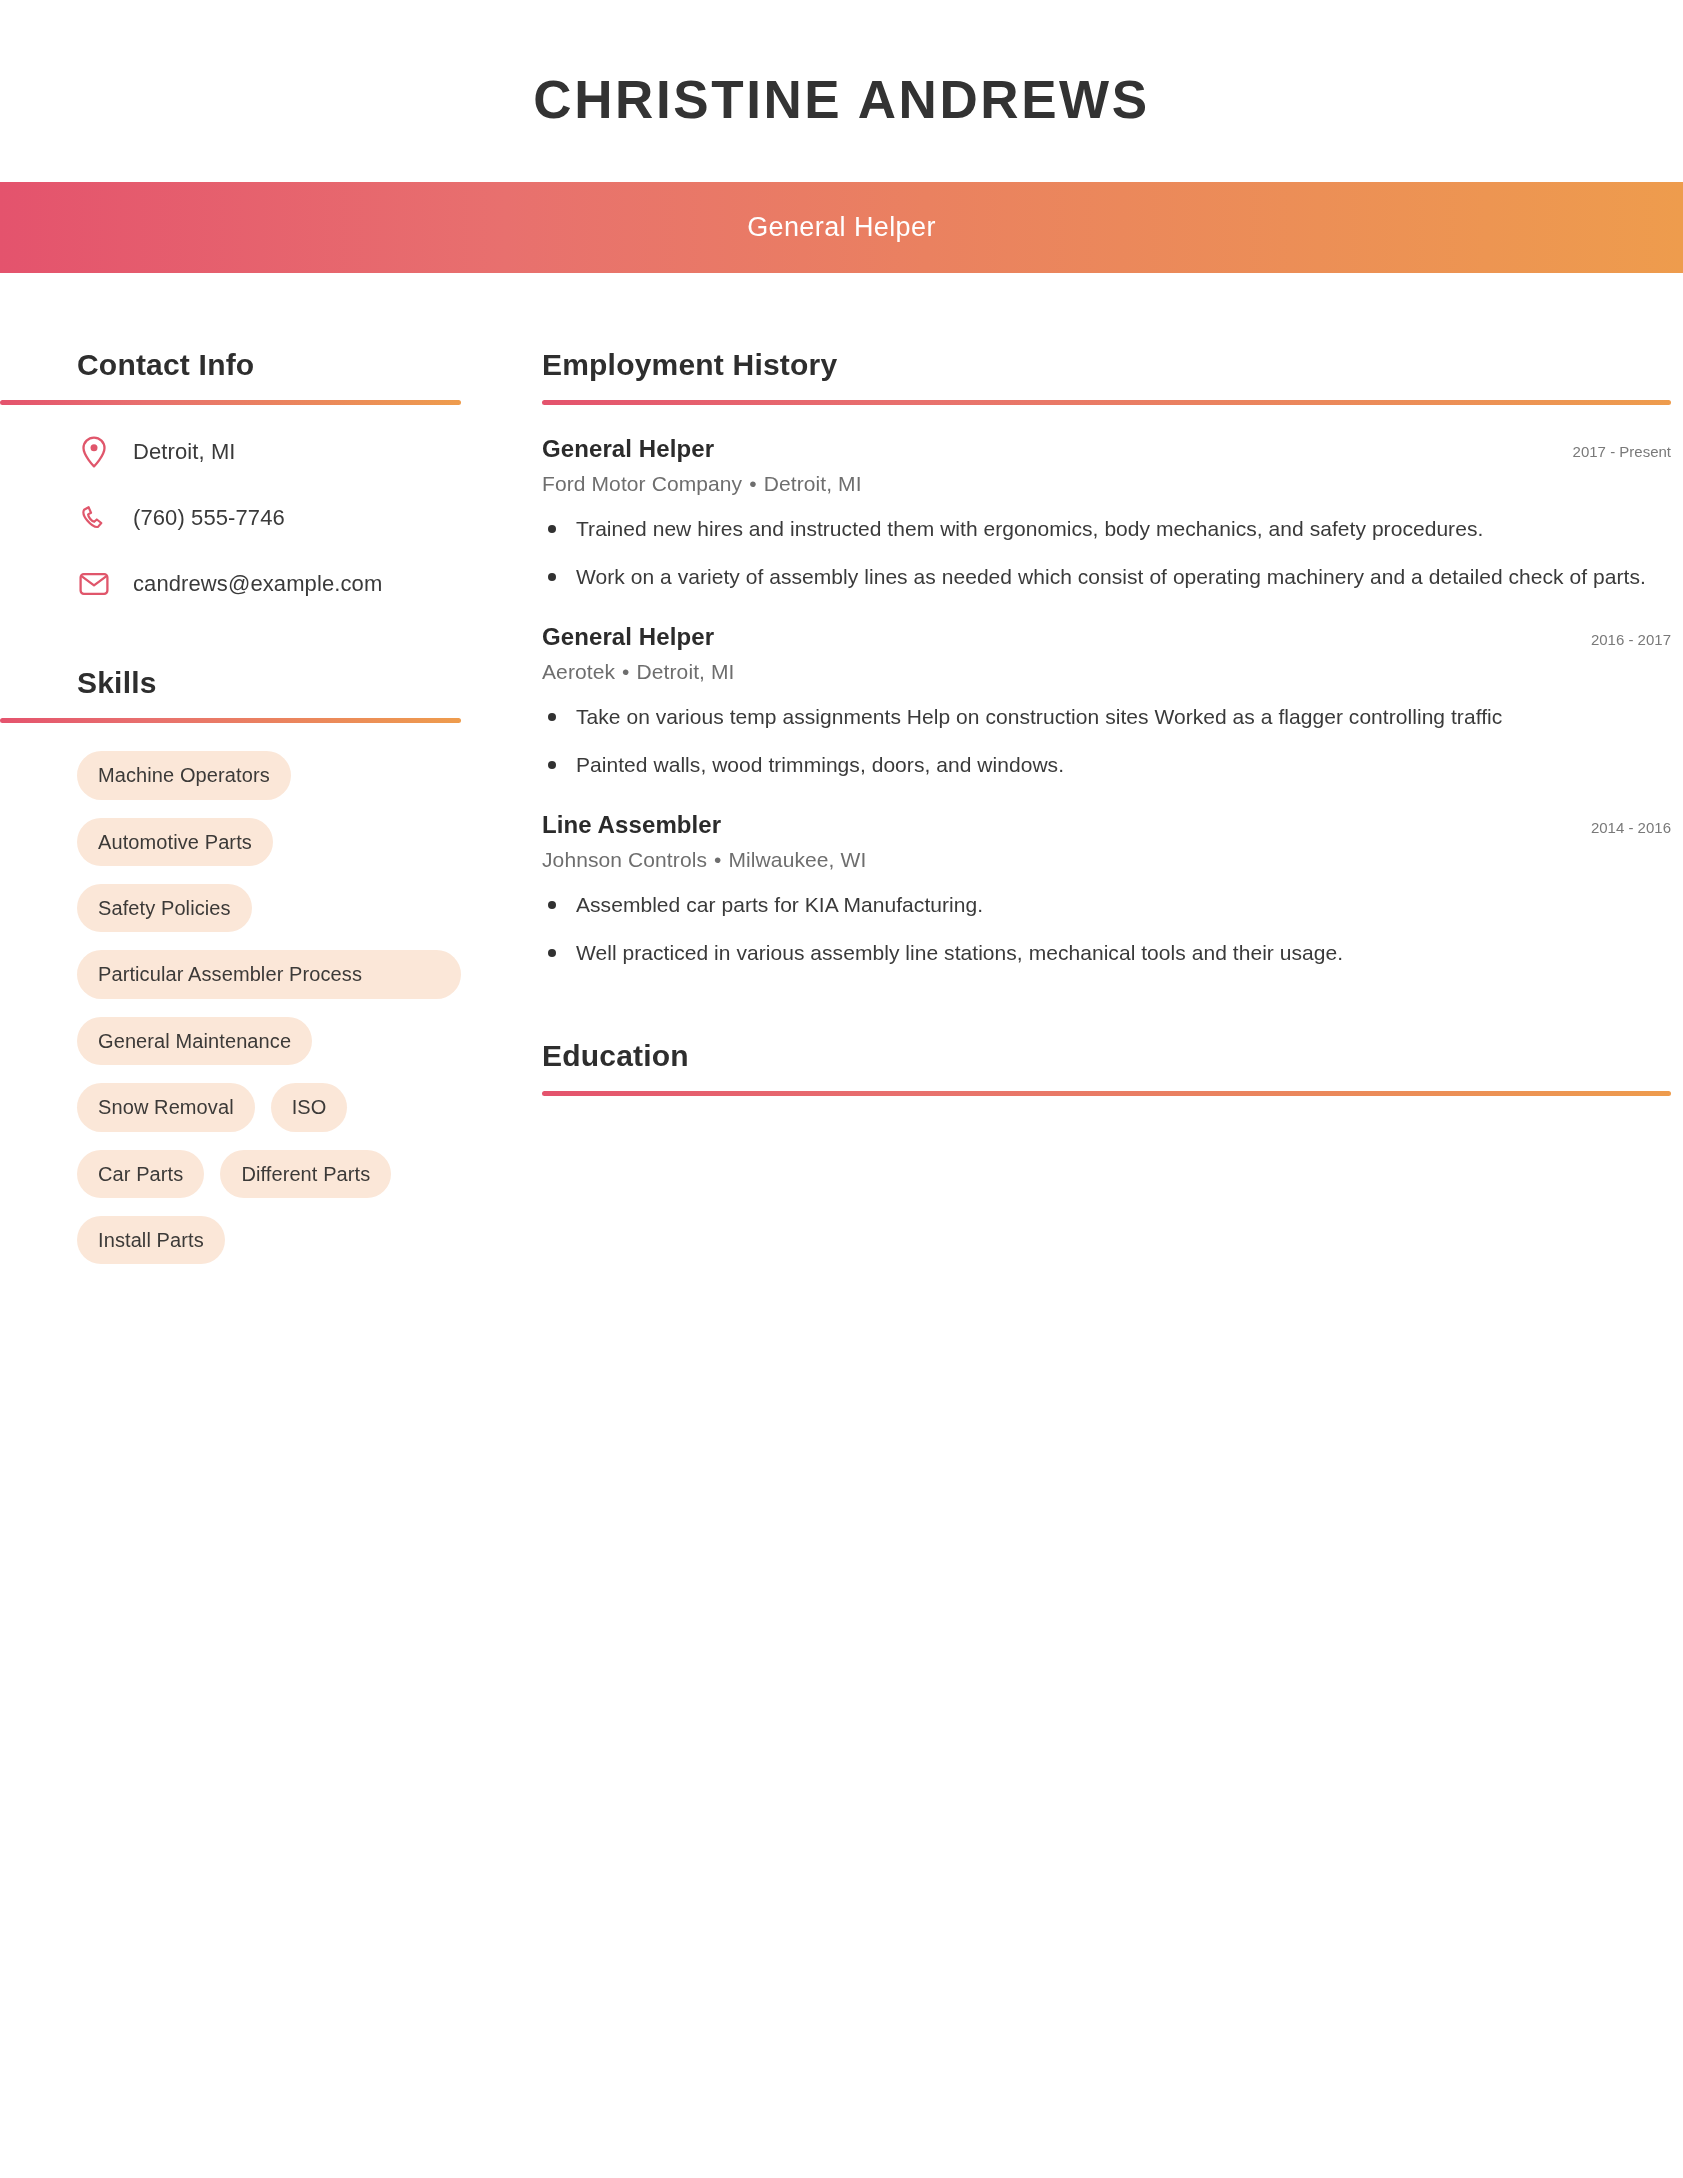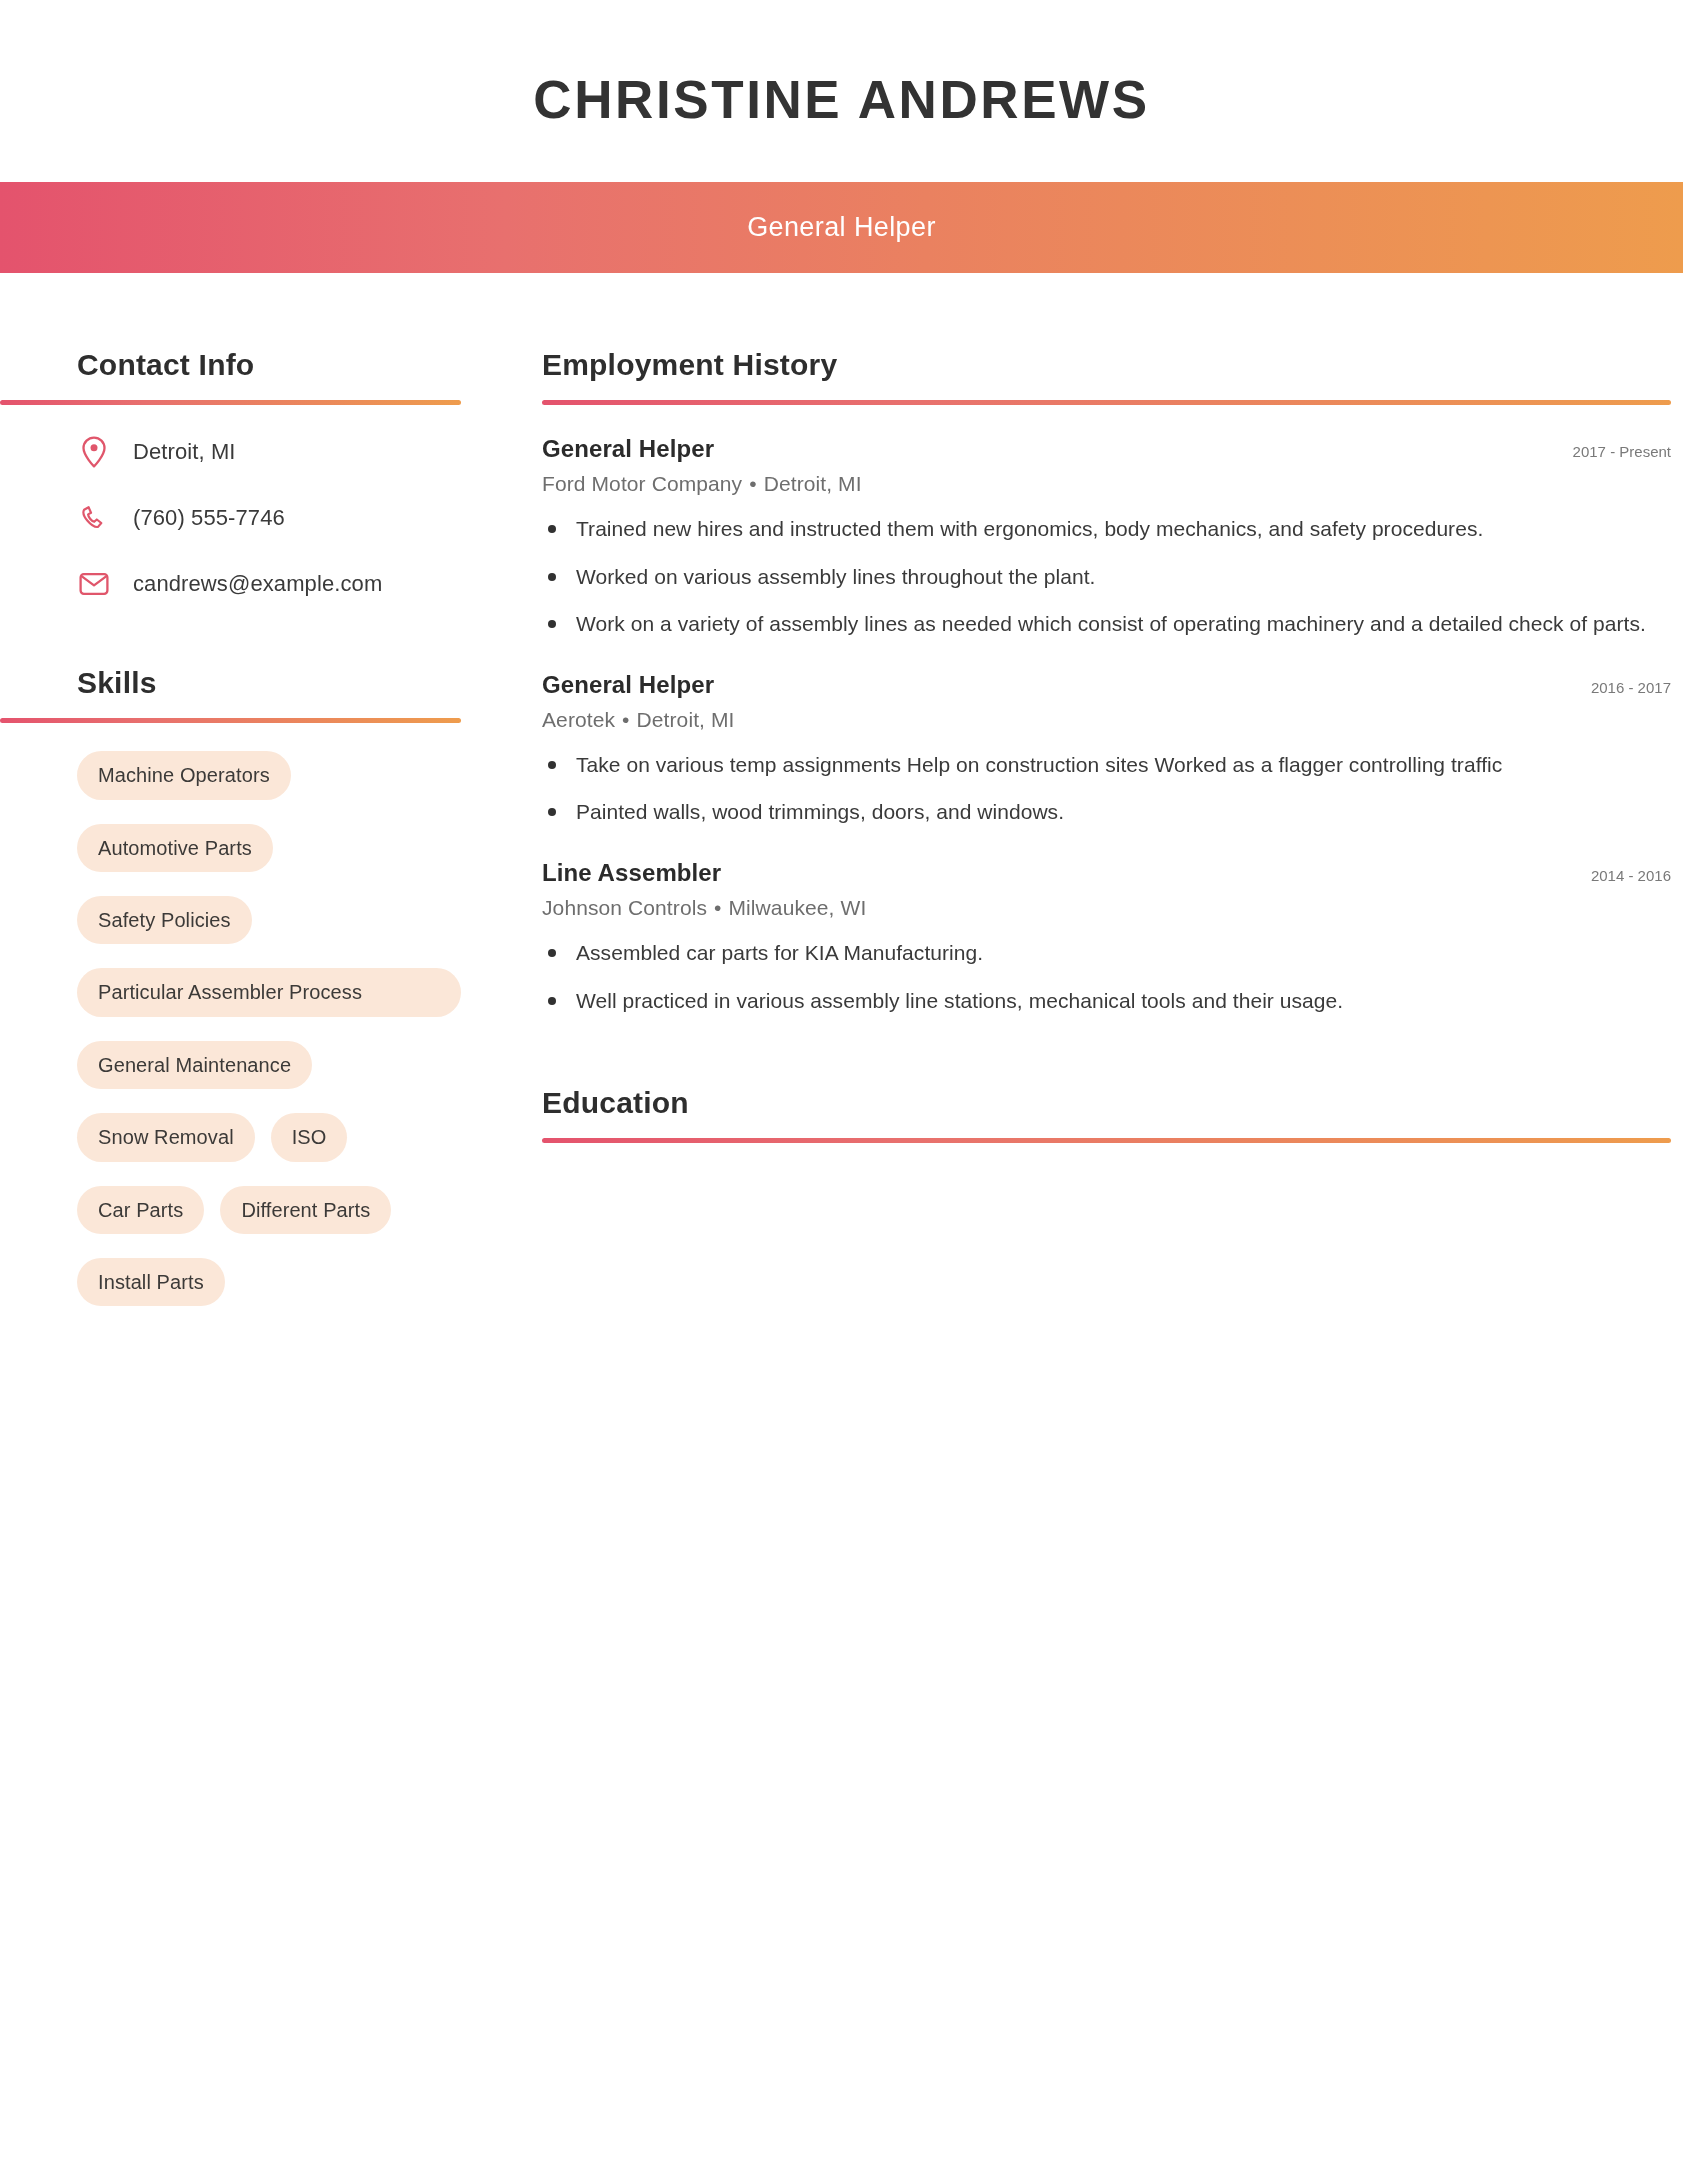--- a/index.html
+++ b/index.html
@@ -109,21 +109,21 @@
   }
 
   
   .skills-head-wrap { margin-top: 65px; }
   .skills-block {
     padding-left: 77px;
     padding-top: 28px;
     width: 461px;
     display: flex;
     flex-wrap: wrap;
-    gap: 24px 16px;
+    gap: 18px 16px;
     align-content: flex-start;
   }
   .skill-pill {
     background: #fbe7d8;
     border-radius: 26px;
     padding: 11px 21px;
     font-size: 20px;
     color: #3c3a38;
     line-height: 1.32;
     letter-spacing: 0.1px;
@@ -268,21 +268,20 @@
           <div class="entry">
             <div class="entry-top">
               <span class="entry-role">General Helper</span>
               <span class="entry-dates">2017 - Present</span>
             </div>
             <div class="entry-meta">
               <span>Ford Motor Company</span><span class="sep">•</span><span>Detroit, MI</span>
             </div>
             <ul class="bullets">
               <li><span class="dot"></span><span>Trained new hires and instructed them with ergonomics, body mechanics, and safety procedures.</span></li>
-              <li><span class="dot"></span><span>Worked on various assembly lines throughout the plant.</span></li>
               <li><span class="dot"></span><span>Work on a variety of assembly lines as needed which consist of operating machinery and a detailed check of parts.</span></li>
             </ul>
           </div>
 
           <div class="entry">
             <div class="entry-top">
               <span class="entry-role">General Helper</span>
               <span class="entry-dates">2016 - 2017</span>
             </div>
             <div class="entry-meta">

